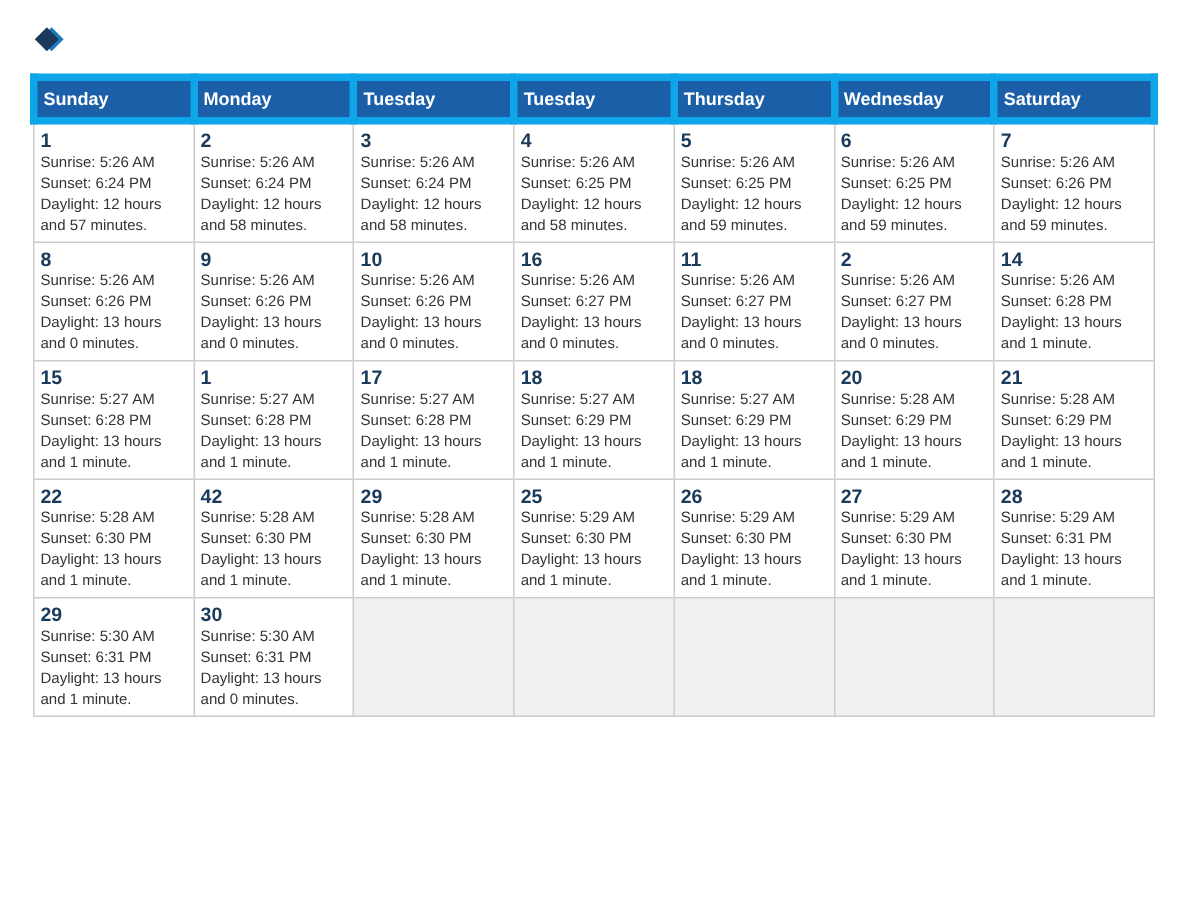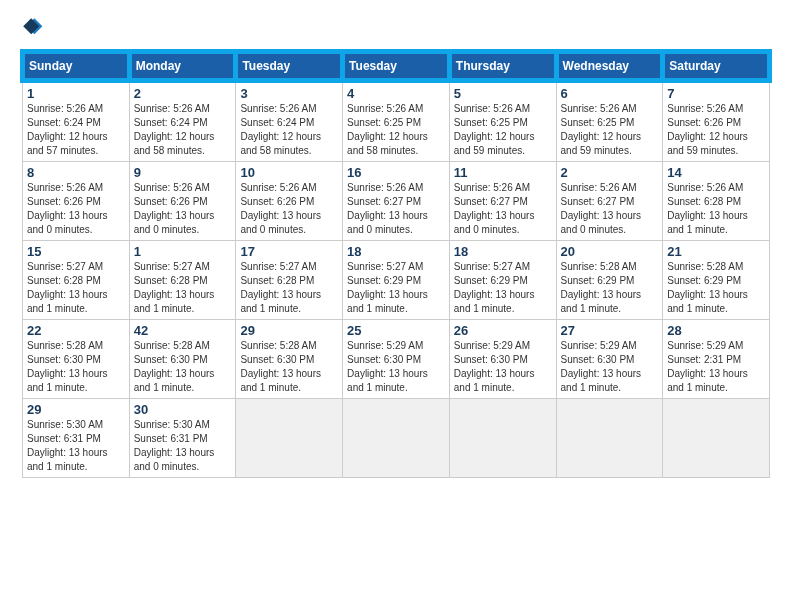--- a/index.html
+++ b/index.html
@@ -307,21 +307,21 @@
           <td>
             <span class="day-num">27</span>
             <div class="day-detail">Sunrise: 5:29 AM
 Sunset: 6:30 PM
 Daylight: 13 hours
 and 1 minute.</div>
           </td>
           <td>
             <span class="day-num">28</span>
             <div class="day-detail">Sunrise: 5:29 AM
-Sunset: 2:31 PM
+Sunset: 6:31 PM
 Daylight: 13 hours
 and 1 minute.</div>
           </td>
         </tr>
         <tr>
           <td>
             <span class="day-num">29</span>
             <div class="day-detail">Sunrise: 5:30 AM
 Sunset: 6:31 PM
 Daylight: 13 hours

